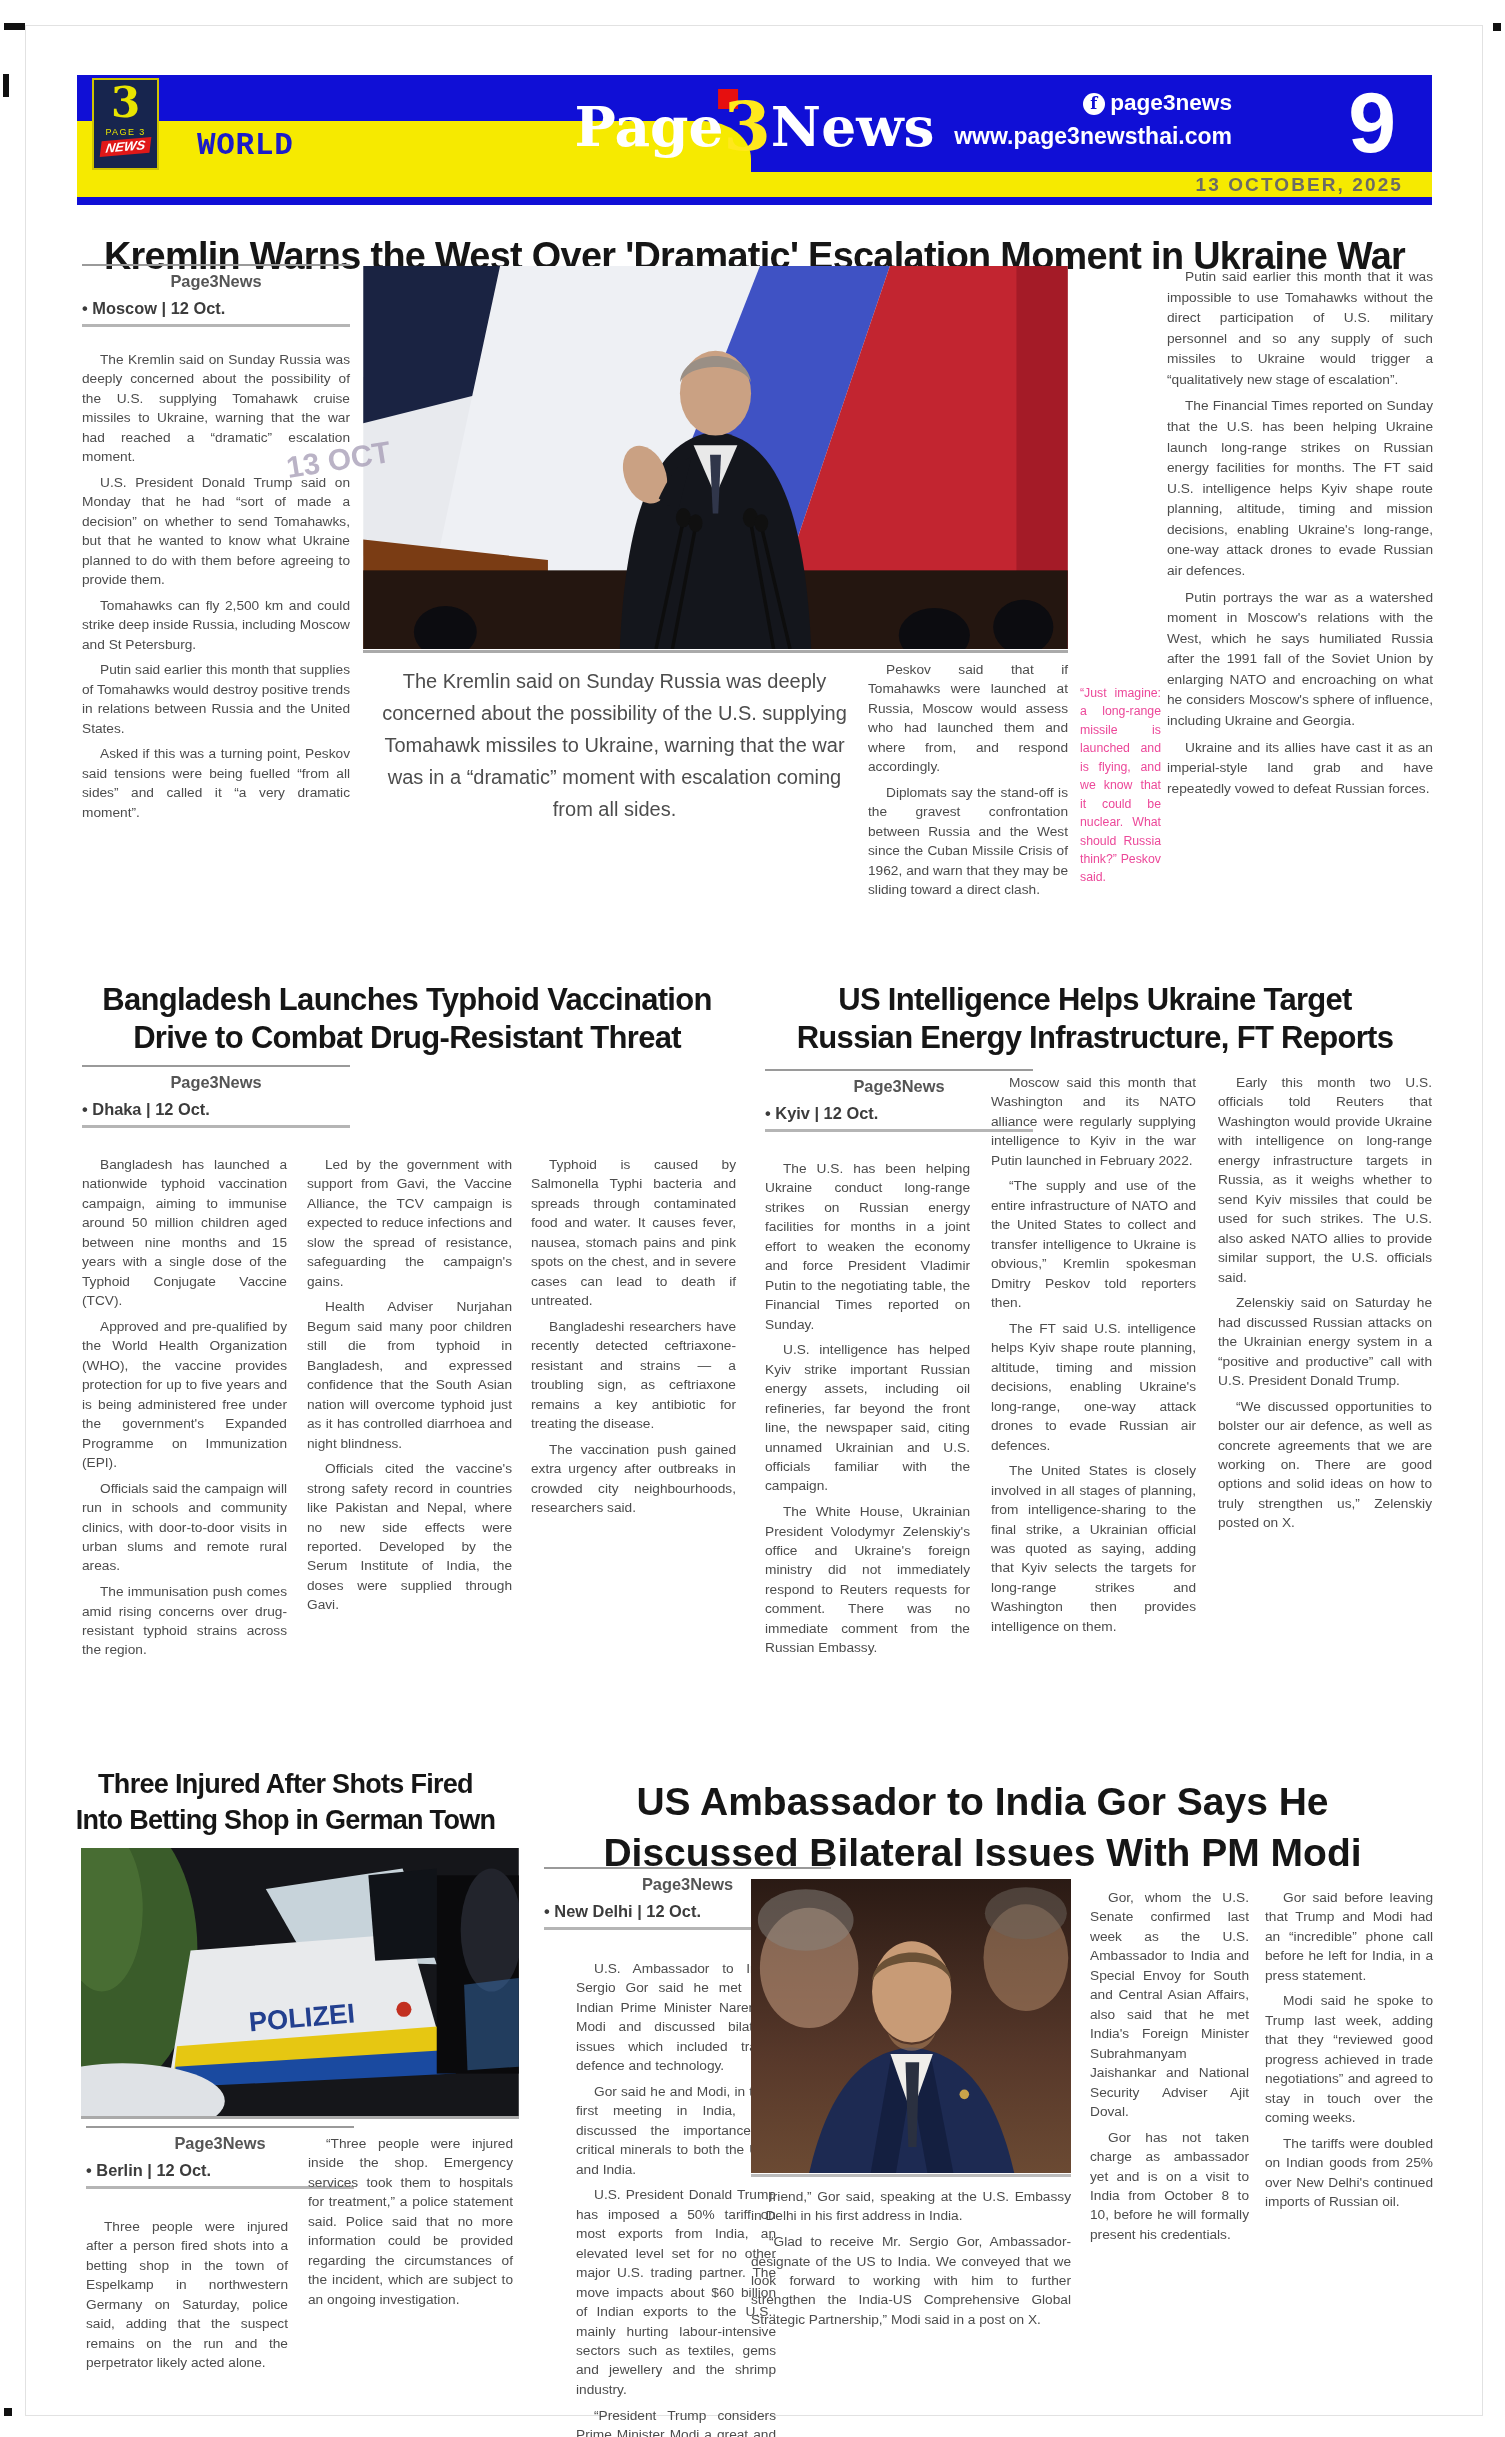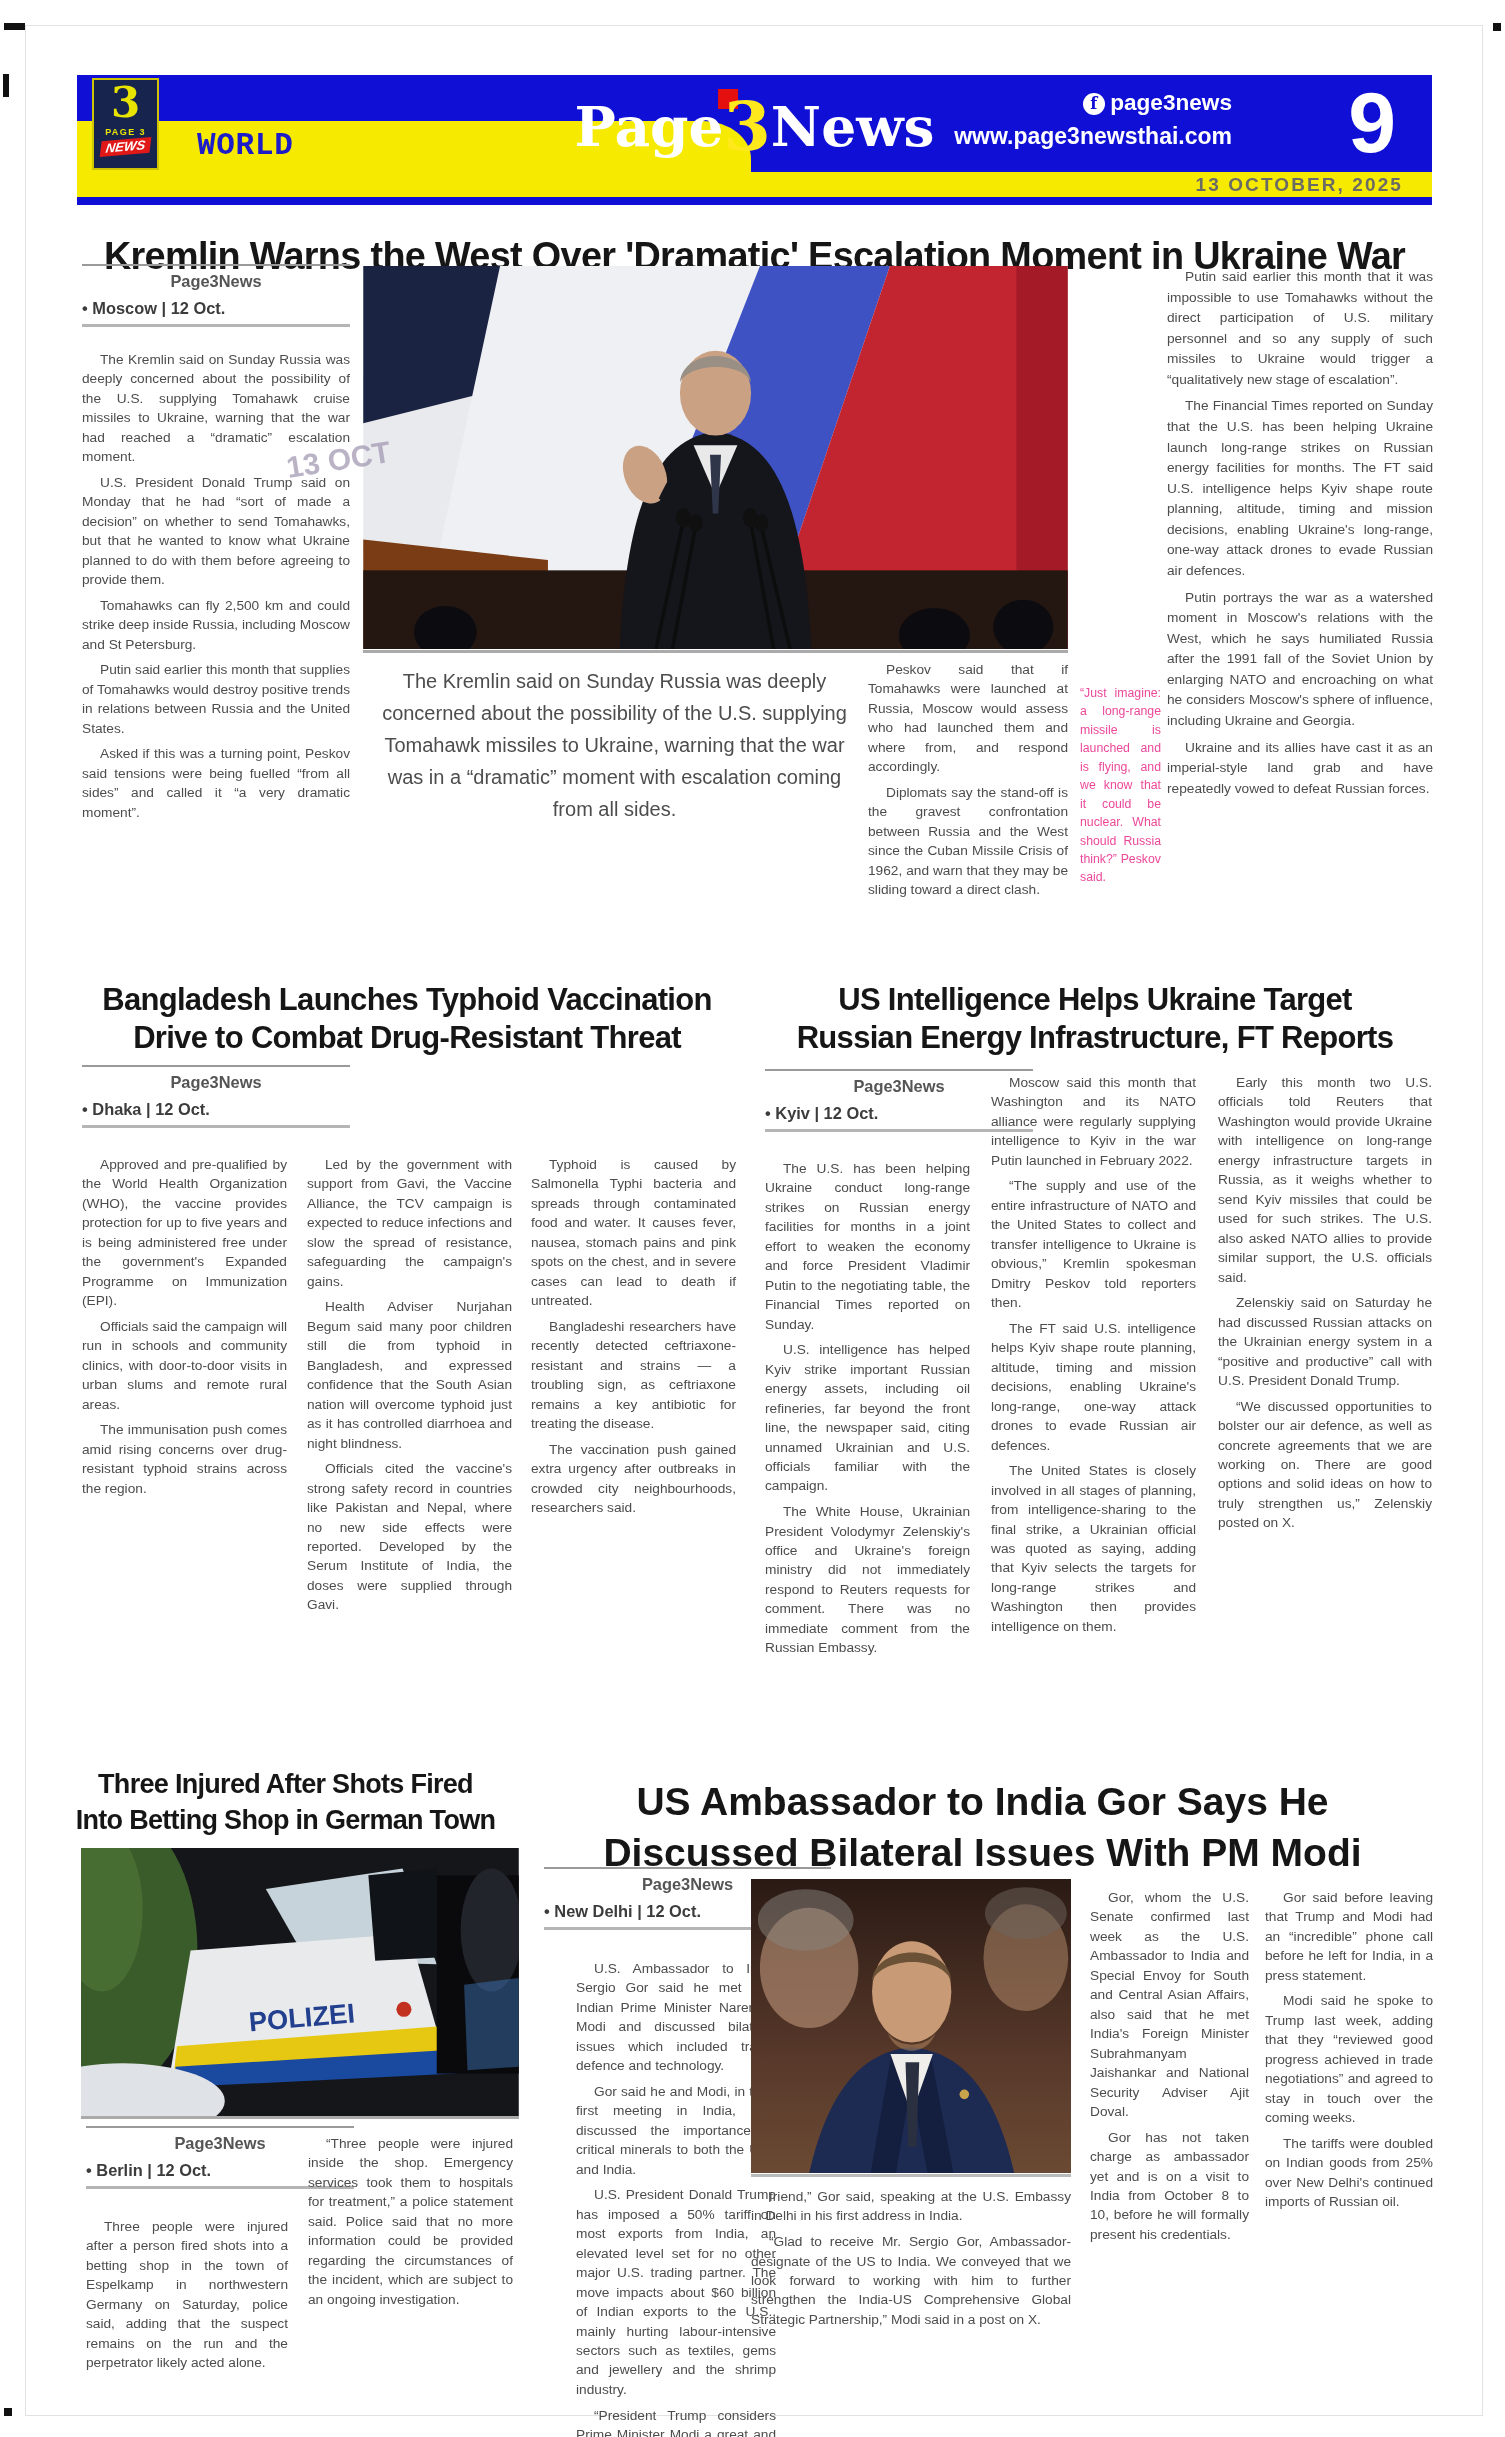--- a/index.html
+++ b/index.html
@@ -5,21 +5,21 @@
   html,body{margin:0;padding:0;background:#ffffff;}
   body{width:1506px;height:2438px;position:relative;font-family:"Liberation Sans",sans-serif;overflow:hidden;}
   .page{position:absolute;inset:0;background:#fff;}
   .frame{position:absolute;left:25px;top:25px;width:1456px;height:2389px;border:0.7px solid #e2e2e2;}
   .cropmark{position:absolute;background:#111;}
   
   .header-bar{position:absolute;left:77px;top:75px;width:1355px;height:97px;background:#100fd6;}
   .world-band{position:absolute;left:0;bottom:0;width:674px;height:51px;background:#f6ea00;border-top-right-radius:48px 38px;}
   .logo{position:absolute;left:15px;top:3.4px;width:63px;height:88px;background:#17254e;border:2.1px solid #cfc400;text-align:center;z-index:3;}
   .logo-3{font-size:42px;font-weight:bold;color:#e8e400;line-height:45px;font-family:"DejaVu Serif",serif;}
-  .logo-page3{font-size:9px;font-weight:bold;color:#e8e400;letter-spacing:1.4px;margin-top:1.4px;}
+  .logo-page3{font-size:9px;font-weight:normal;color:#e8e400;letter-spacing:1.4px;margin-top:1.4px;}
   .logo-news{margin:2.7px auto 0;width:49px;background:#e01818;color:#fff;font-style:italic;font-weight:bold;font-size:13px;transform:skewX(-12deg) rotate(-5deg);line-height:16.4px;}
   .world-label{position:absolute;left:120px;bottom:9px;font-size:31px;font-weight:bold;color:#1c1cc8;letter-spacing:0.7px;z-index:4;font-family:Liberation Mono, monospace;}
   .masthead{position:absolute;left:50%;top:9.6px;transform:translateX(-50%);white-space:nowrap;font-family:"DejaVu Serif",serif;font-weight:bold;font-size:55px;color:#fff;z-index:2;line-height:74px;}
   .masthead .m3wrap{position:relative;display:inline-block;}
   .masthead .m3{color:#ffe81c;font-size:68px;position:relative;top:4.1px;}
   .masthead .redflag{position:absolute;left:-5.5px;top:4.1px;width:20.5px;height:20.5px;background:#e60f0f;}
   .social{position:absolute;right:200px;top:15px;color:#fff;font-weight:bold;font-size:22.6px;text-align:right;z-index:2;}
   .fb-icon{display:inline-block;width:22px;height:22px;border-radius:50%;background:#fff;color:#100fd6;font-family:"DejaVu Serif",serif;font-weight:bold;font-size:16.4px;line-height:22px;text-align:center;vertical-align:middle;margin-right:5.5px;}
   .website{position:absolute;right:200px;top:48px;color:#fff;font-weight:bold;font-size:23px;z-index:2;}
   .pagenum{position:absolute;right:36px;top:-4.1px;color:#fff;font-weight:bold;font-size:86px;line-height:103px;z-index:2;}
@@ -139,20 +139,21 @@
     </div>
 
   <h2 class="headline h-bangla">Bangladesh Launches Typhoid Vaccination
 Drive to Combat Drug-Resistant Threat</h2>
   <div class="byline" style="left:82px;top:1065px;width:268px;">
     <div class="agency">Page3News</div>
     <div class="place">• Dhaka | 12 Oct.</div>
     <div class="rule-b"></div>
   </div>
   <div class="col" style="left:82px;top:1155px;width:205px;height:569px;">
+      <p>Bangladesh has launched a nationwide typhoid vaccination campaign, aiming to immunise around 50 million children aged between nine months and 15 years with a single dose of the Typhoid Conjugate Vaccine (TCV).</p>
       <p>Approved and pre-qualified by the World Health Organization (WHO), the vaccine provides protection for up to five years and is being administered free under the government's Expanded Programme on Immunization (EPI).</p>
       <p>Officials said the campaign will run in schools and community clinics, with door-to-door visits in urban slums and remote rural areas.</p>
       <p>The immunisation push comes amid rising concerns over drug-resistant typhoid strains across the region.</p>
     </div>
   <div class="col" style="left:307px;top:1155px;width:205px;height:569px;">
       <p>Led by the government with support from Gavi, the Vaccine Alliance, the TCV campaign is expected to reduce infections and slow the spread of resistance, safeguarding the campaign's gains.</p>
       <p>Health Adviser Nurjahan Begum said many poor children still die from typhoid in Bangladesh, and expressed confidence that the South Asian nation will overcome typhoid just as it has controlled diarrhoea and night blindness.</p>
       <p>Officials cited the vaccine's strong safety record in countries like Pakistan and Nepal, where no new side effects were reported. Developed by the Serum Institute of India, the doses were supplied through Gavi.</p>
     </div>
   <div class="col" style="left:531px;top:1155px;width:205px;height:569px;">

